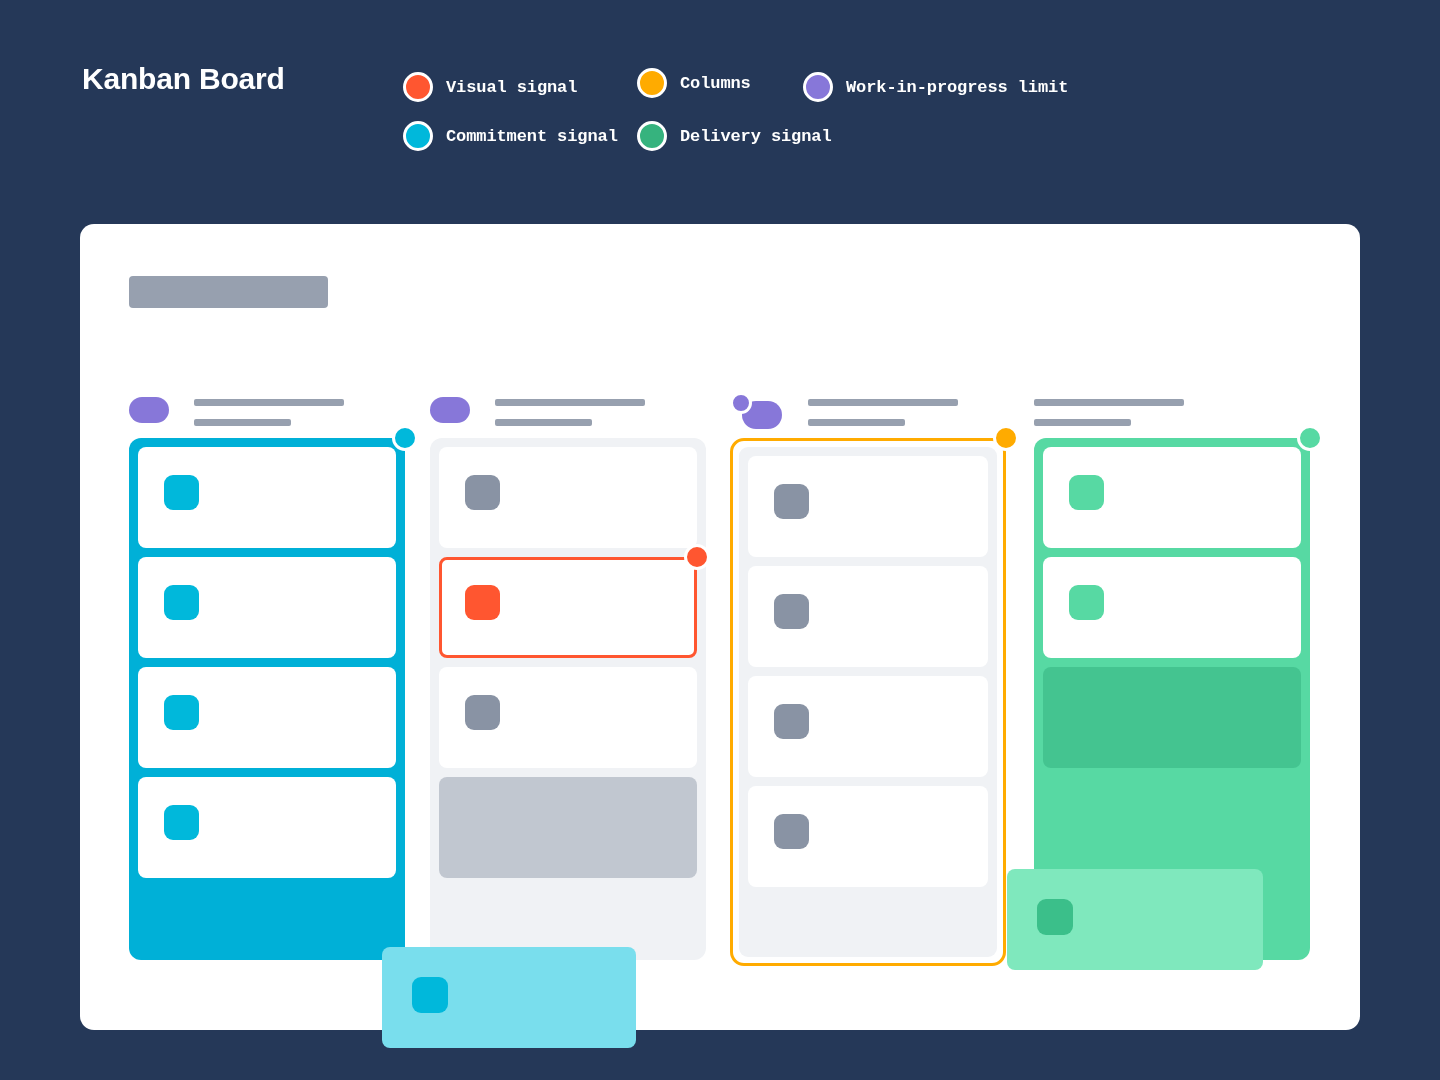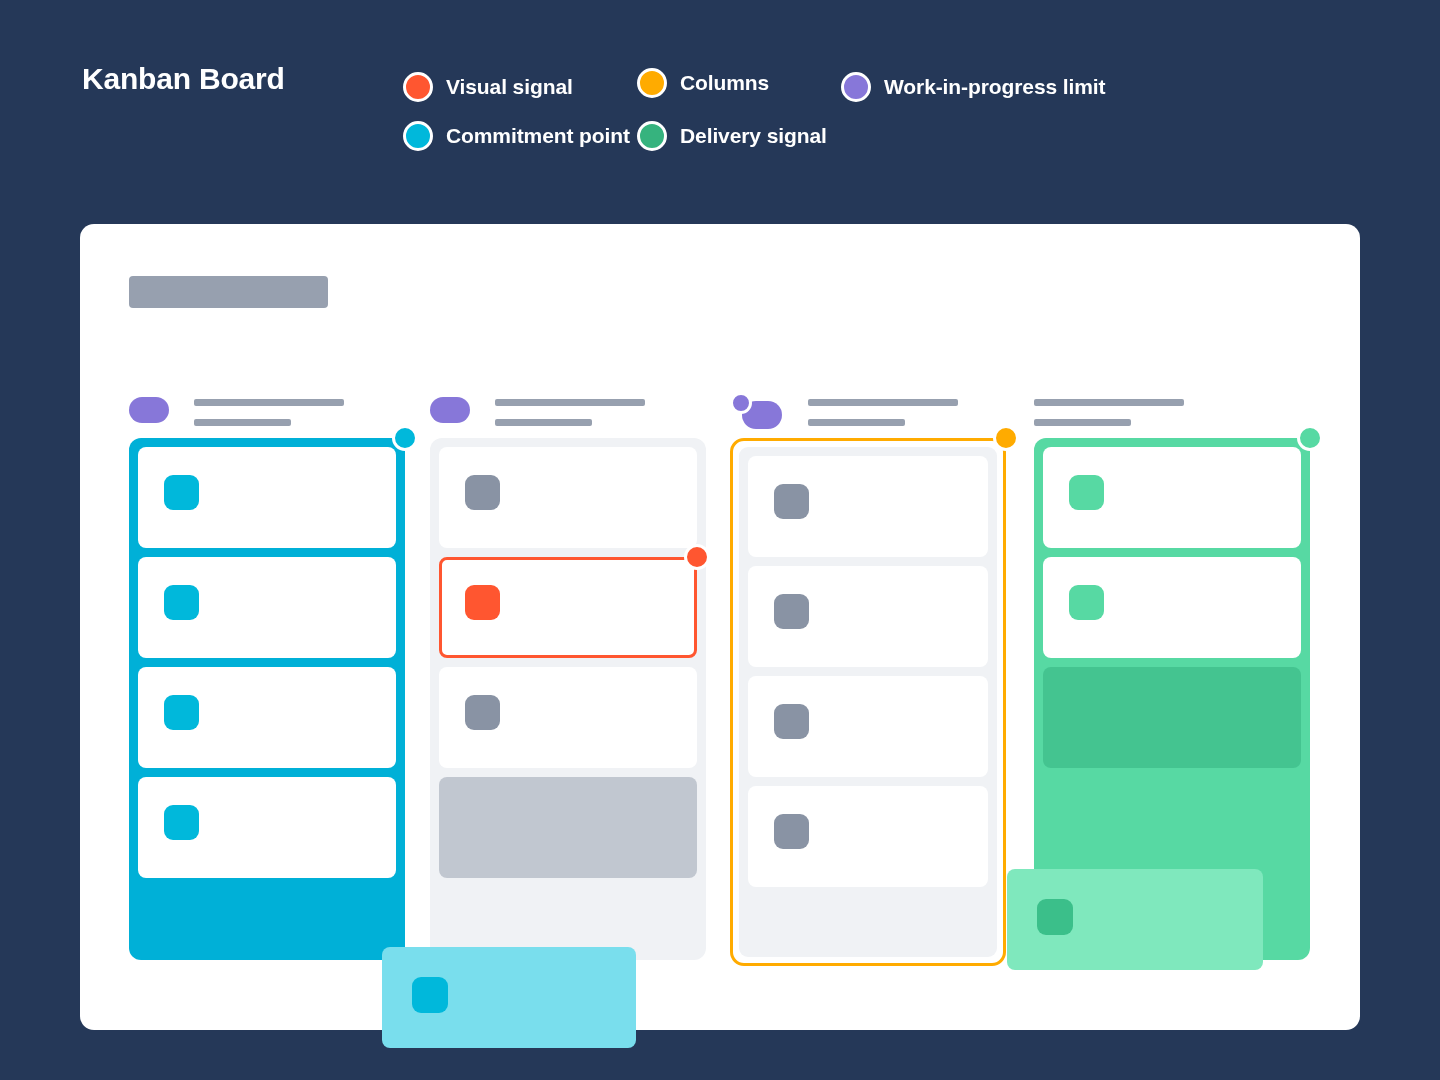--- a/index.html
+++ b/index.html
@@ -41,24 +41,25 @@
   }
   .legend-dot {
     width: 30px;
     height: 30px;
     border-radius: 50%;
     border: 3px solid #ffffff;
     box-sizing: border-box;
     flex: 0 0 auto;
   }
   .legend-label {
-    font-size: 21px;
+    font-size: 17px;
     font-weight: bold;
     color: #ffffff;
     letter-spacing: -0.1px;
+    font-family: Liberation Mono, monospace;
   }
 
   
   #board-panel {
     position: absolute;
     left: 80px;
     top: 224px;
     width: 1280px;
     height: 806px;
     background: #ffffff;
@@ -252,28 +253,28 @@
   <div class="legend-item" style="left:403px; top:72px;">
     <span class="legend-dot" style="background:#FF5630"></span>
     <span class="legend-label">Visual signal</span>
   </div>
 
   <div class="legend-item" style="left:637px; top:68px;">
     <span class="legend-dot" style="background:#FFAB00"></span>
     <span class="legend-label">Columns</span>
   </div>
 
-  <div class="legend-item" style="left:841px; top:72px;">
+  <div class="legend-item" style="left:803px; top:72px;">
     <span class="legend-dot" style="background:#8777D9"></span>
     <span class="legend-label">Work-in-progress limit</span>
   </div>
 
   <div class="legend-item" style="left:403px; top:121px;">
     <span class="legend-dot" style="background:#00B8DB"></span>
-    <span class="legend-label">Commitment point</span>
+    <span class="legend-label">Commitment signal</span>
   </div>
 
   <div class="legend-item" style="left:637px; top:121px;">
     <span class="legend-dot" style="background:#36B37E"></span>
     <span class="legend-label">Delivery signal</span>
   </div>
 </div>
 
 <div id="board-panel">
 

